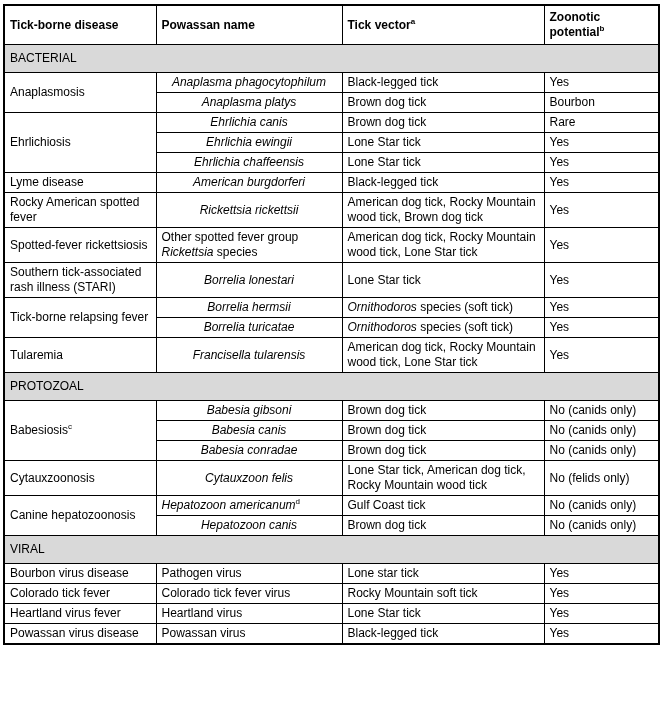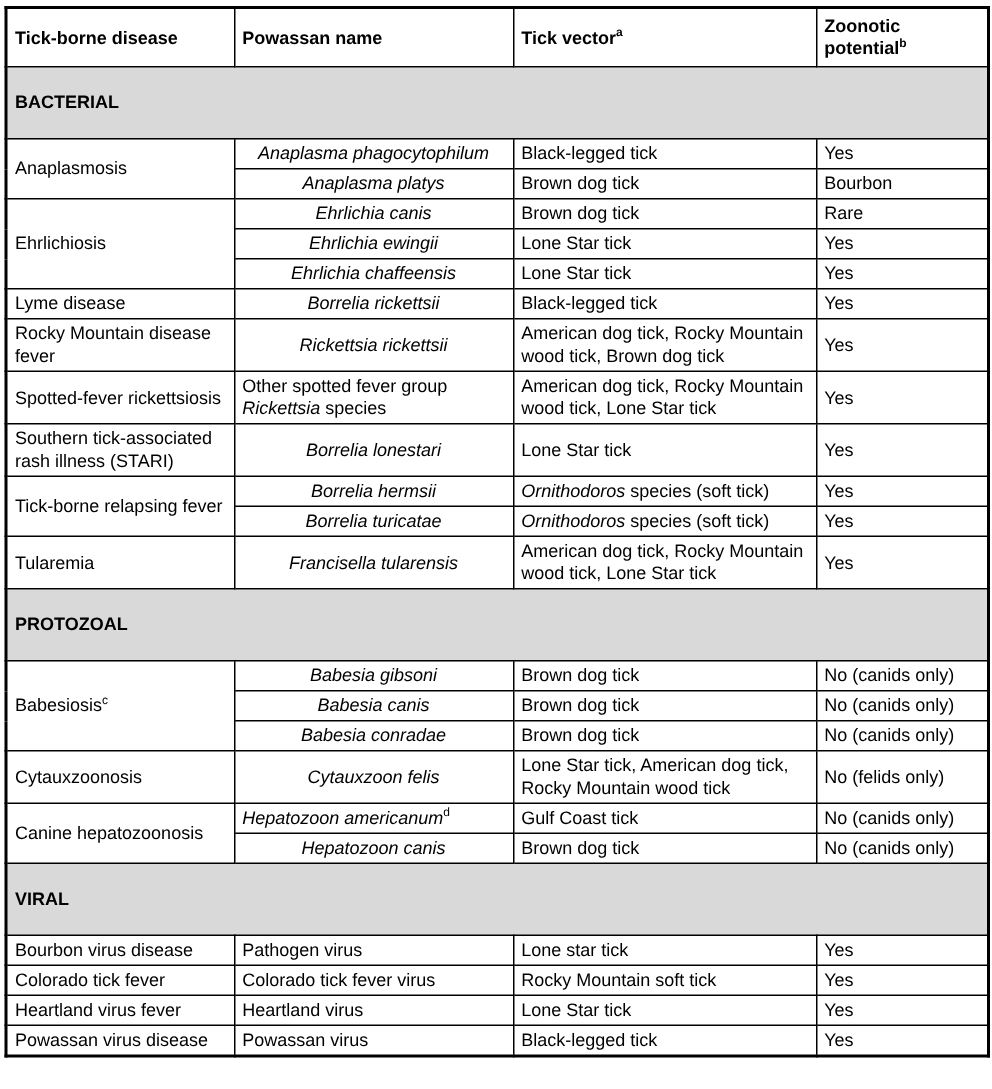--- a/index.html
+++ b/index.html
@@ -30,22 +30,22 @@
     vertical-align: middle;
     text-align: left;
     word-wrap: break-word;
   }
   thead th {
     font-weight: 700;
     padding: 4px 5px;
   }
   tr.section-row td {
     background: #d9d9d9;
-    font-weight: 700;
-    padding: 16px 5px;
+    font-weight: 400;
+    padding: 6px 5px;
   }
   .it { font-style: italic; text-align: center; }
   sup {
     font-size: 8px;
     line-height: 0;
   }
 </style>
 </head>
 <body>
 
@@ -95,27 +95,27 @@
         <td>Yes</td>
       </tr>
       <tr>
         <td class="it">Ehrlichia chaffeensis</td>
         <td>Lone Star tick</td>
         <td>Yes</td>
       </tr>
 
       <tr>
         <td>Lyme disease</td>
-        <td class="it">Borrelia rickettsii</td>
+        <td class="it">American burgdorferi</td>
         <td>Black-legged tick</td>
         <td>Yes</td>
       </tr>
 
       <tr>
-        <td>Rocky Mountain disease fever</td>
+        <td>Rocky American spotted fever</td>
         <td class="it">Rickettsia rickettsii</td>
         <td>American dog tick, Rocky Mountain wood tick, Brown dog tick</td>
         <td>Yes</td>
       </tr>
 
       <tr>
         <td>Spotted-fever rickettsiosis</td>
         <td><span>Other spotted fever group </span><span class="it">Rickettsia</span><span> species</span></td>
         <td>American dog tick, Rocky Mountain wood tick, Lone Star tick</td>
         <td>Yes</td>

